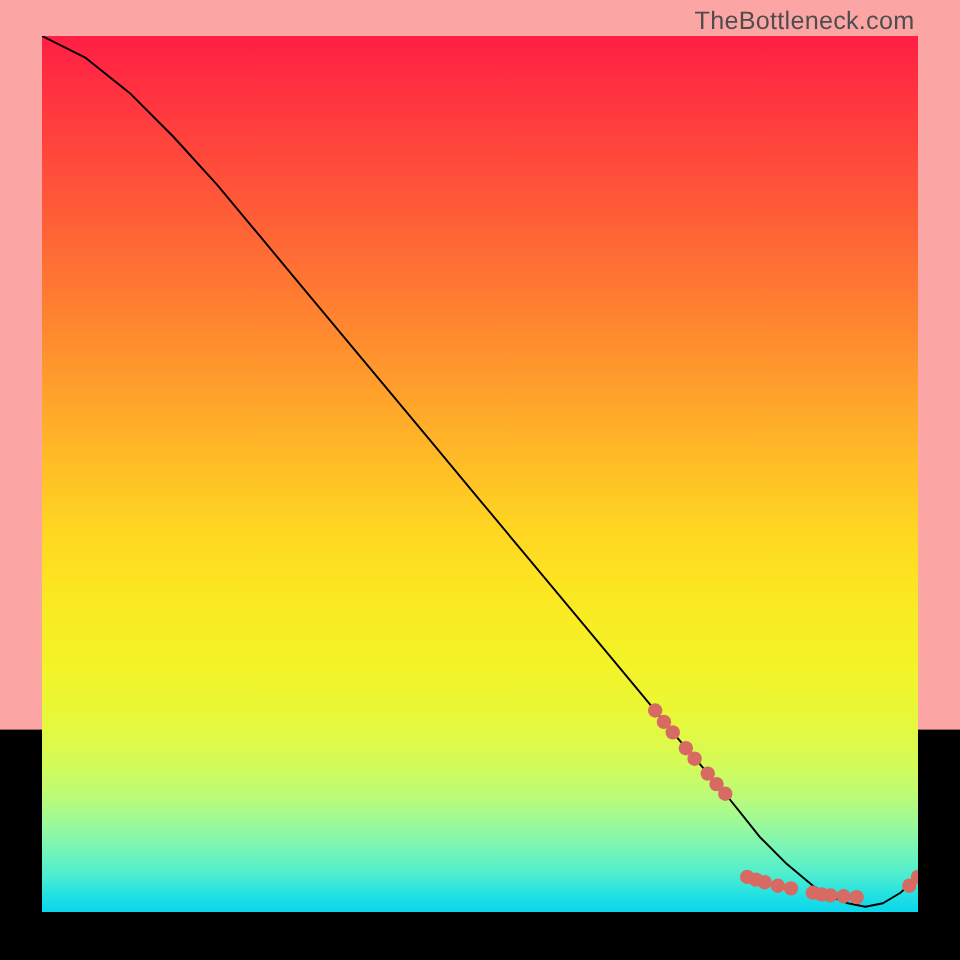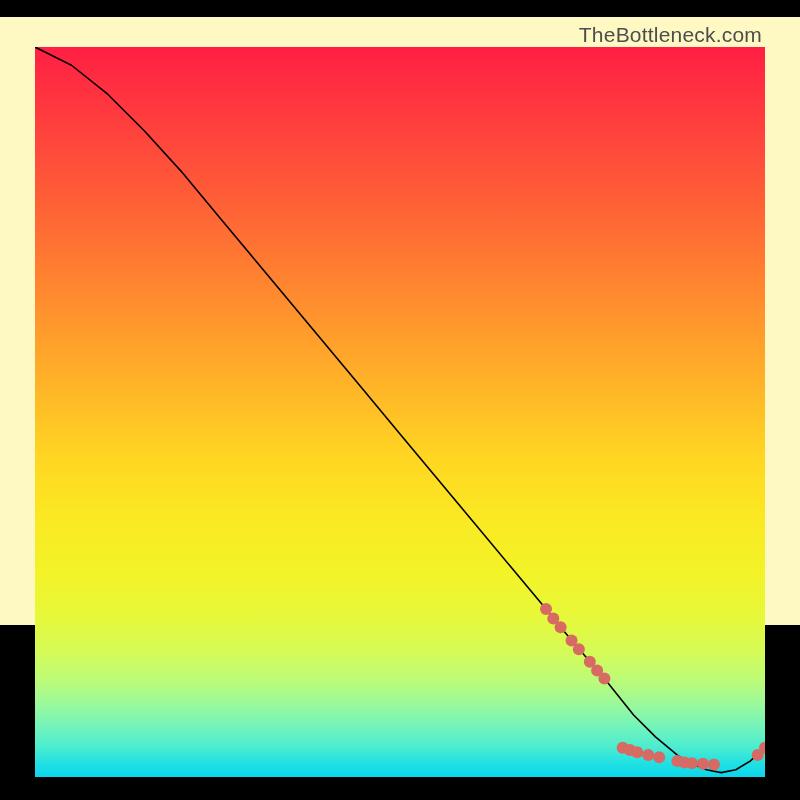--- a/index.html
+++ b/index.html
@@ -8,22 +8,21 @@
     width: 800px;
     height: 800px;
     background: #000;
     overflow: hidden;
     font-family: Arial, Helvetica, sans-serif;
   }
   .stage {
     position: relative;
     width: 800px;
     height: 608px;
-    background: #fef9c3;
-    margin-top: 17px;
+    background: #fca5a5;
   }
   .plot {
     position: absolute;
     left: 35px;
     top: 30px;
     width: 730px;
     height: 730px;
   }
   .gradient {
     position: absolute;

